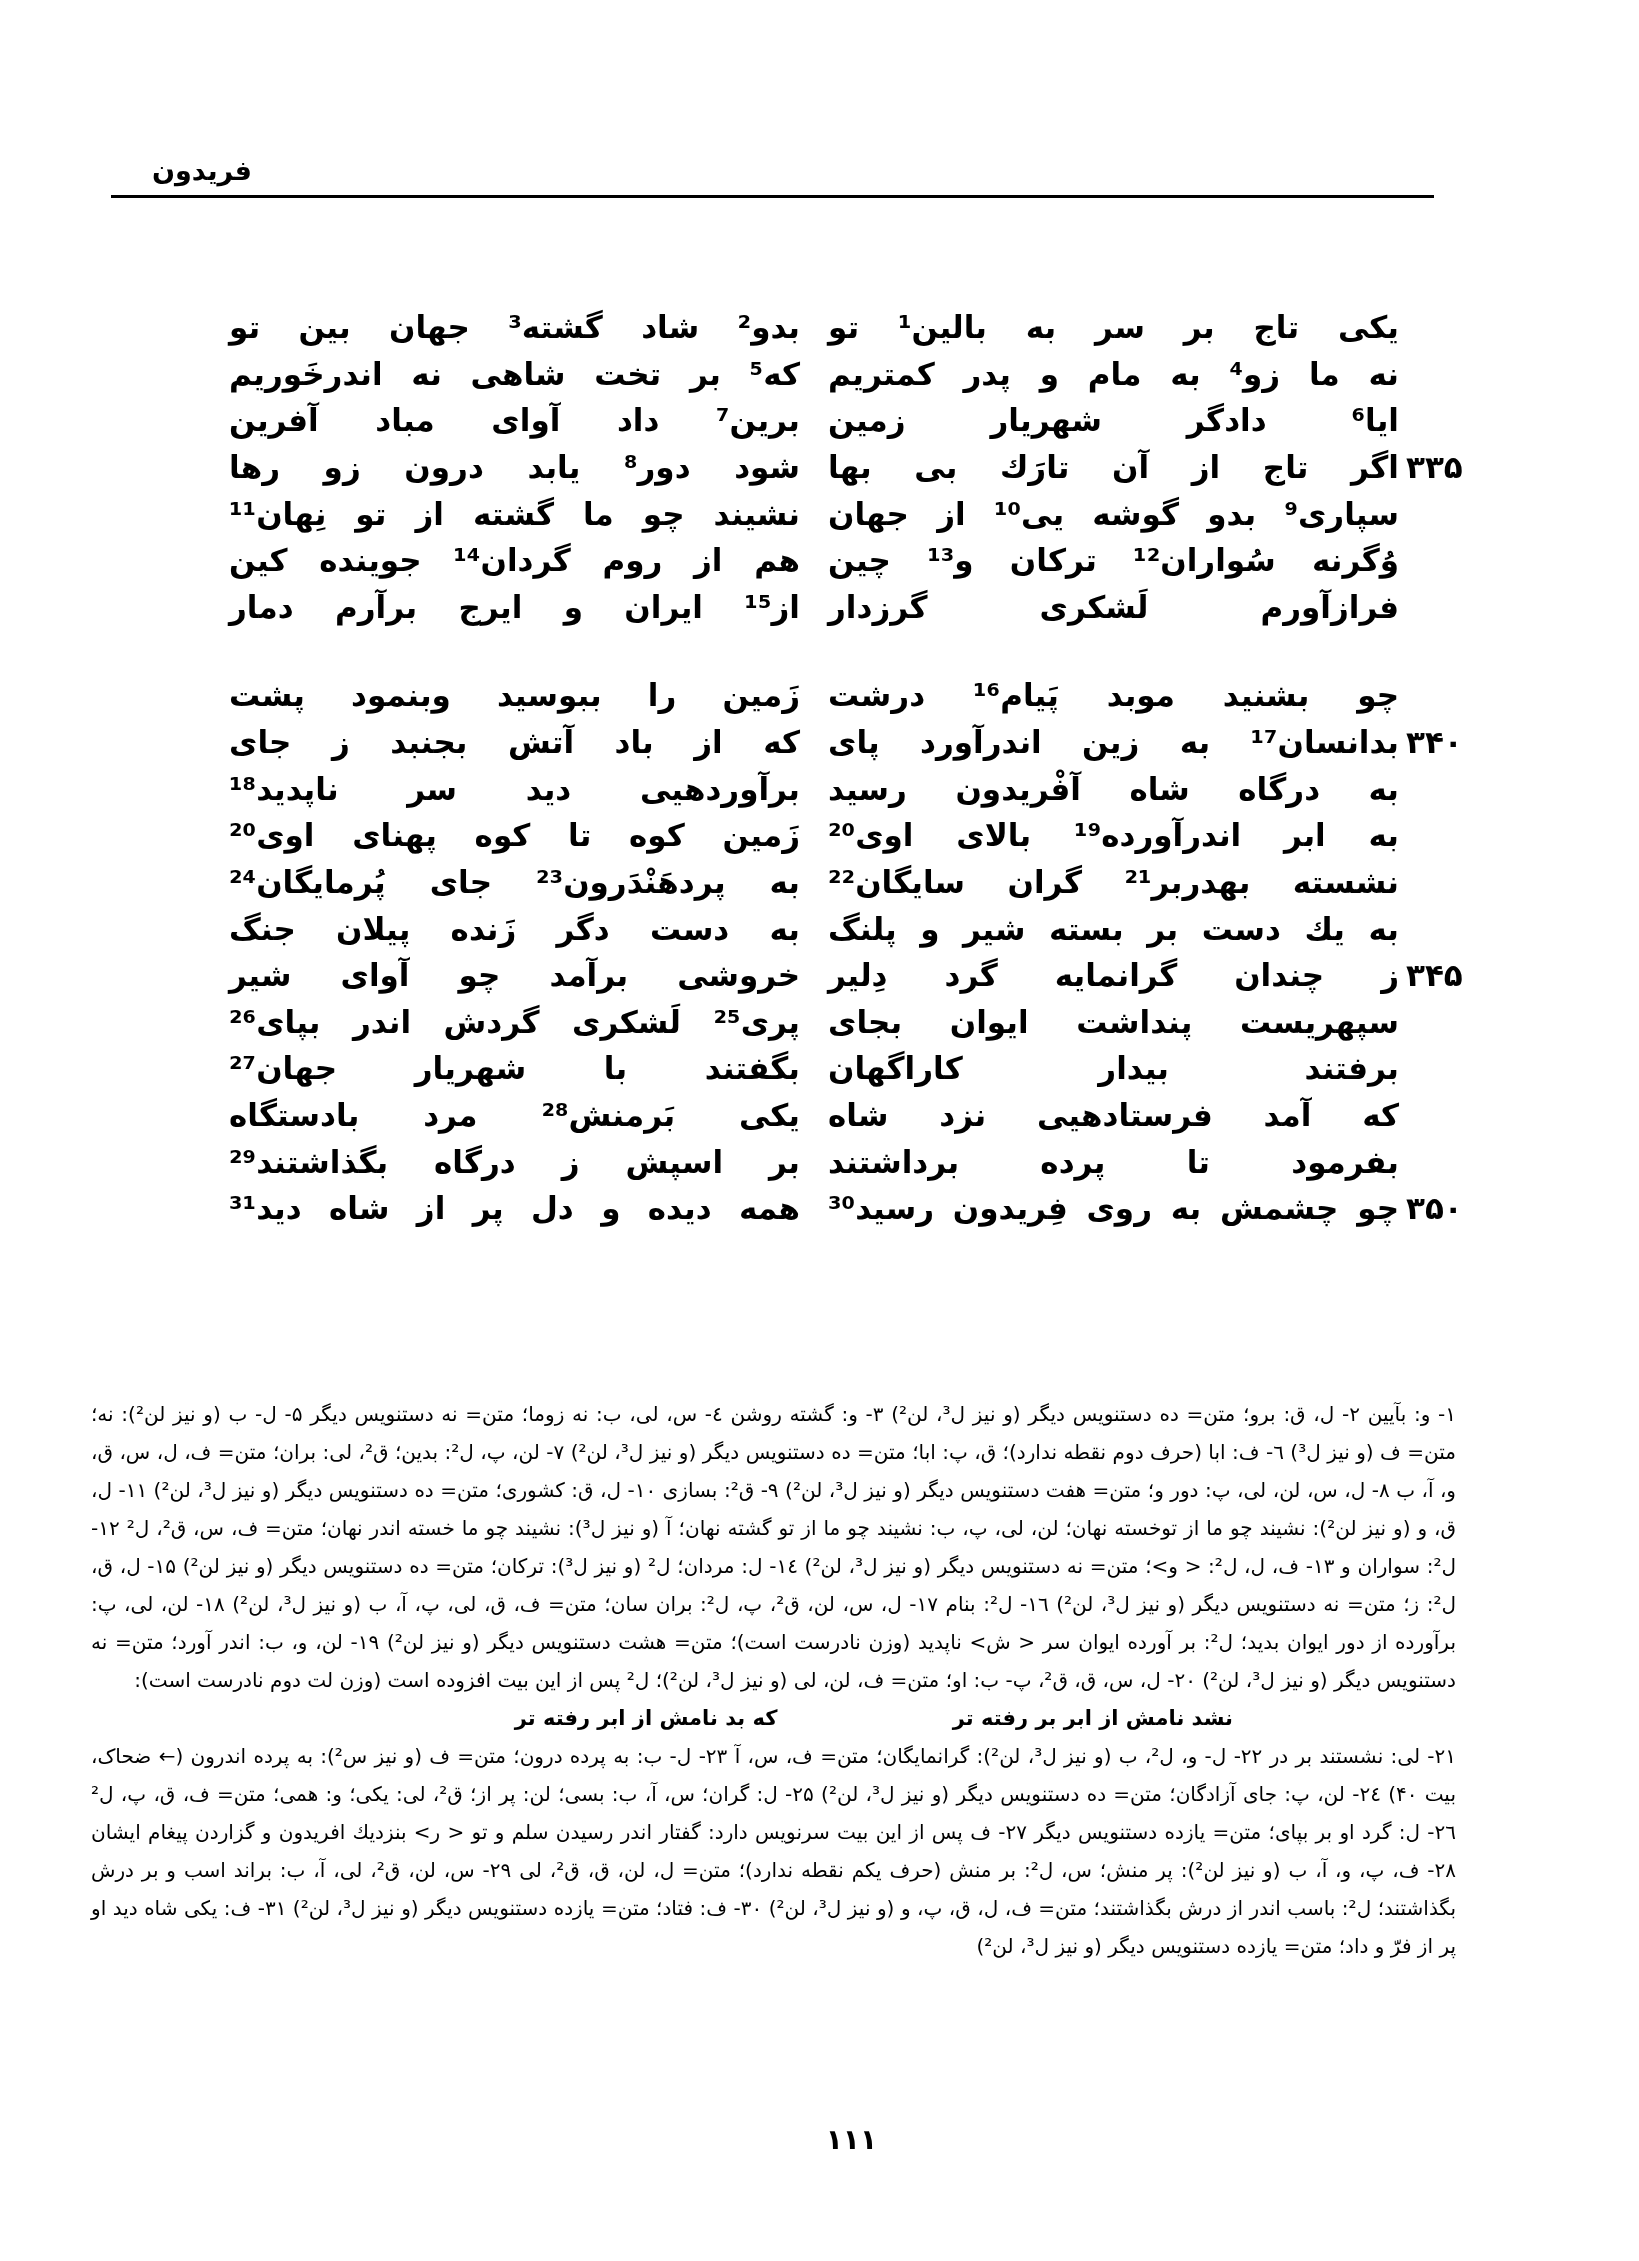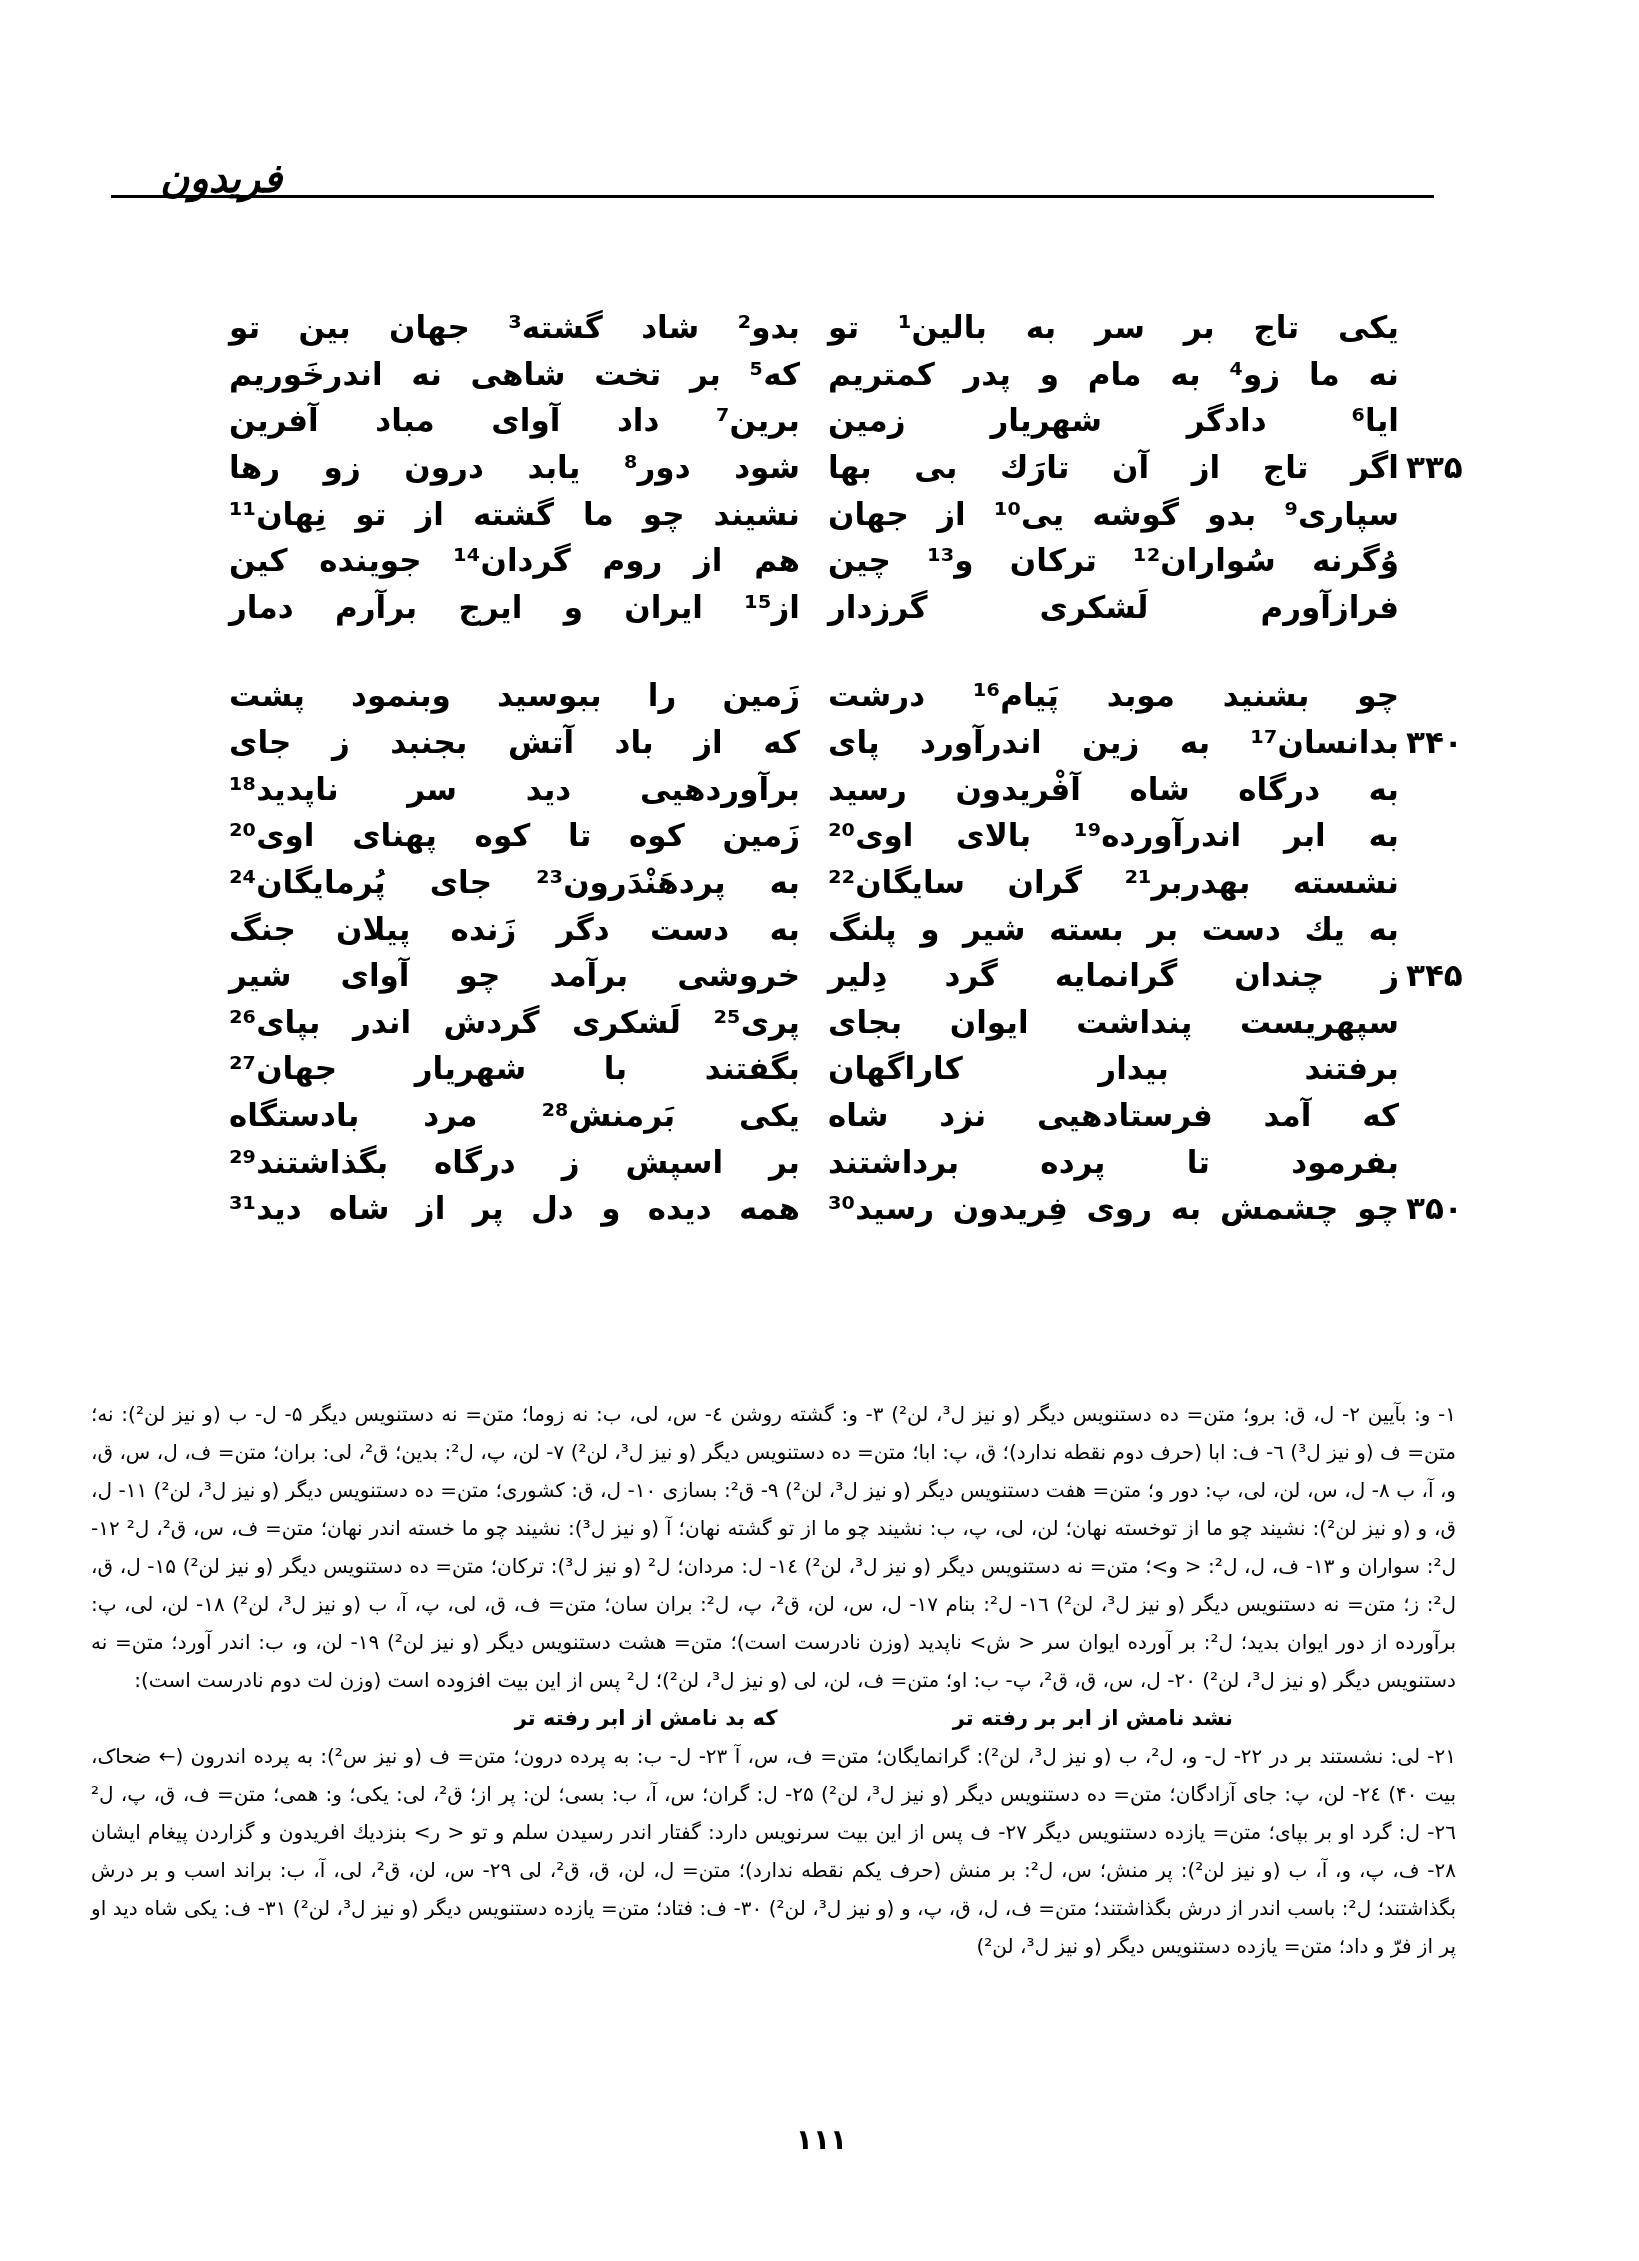--- a/index.html
+++ b/index.html
@@ -1,22 +1,22 @@
 <!DOCTYPE html>
 <html style="font-size:11px"><head>
 <meta charset="utf-8">
 <style>
   html, body { margin: 0; padding: 0; background: #ffffff; }
   body {
     width: 1640px; height: 2261px; position: relative; overflow: hidden;
     font-family: "DejaVu Sans", sans-serif; color: #000;
   }
   .page-title {
-    position: absolute; left: 160px; top: 155px;
-    font-size: 40px; font-weight: bold; direction: rtl; font-style: italic;
+    position: absolute; left: 152px; top: 155px;
+    font-size: 27px; font-weight: bold; direction: rtl;
   }
   .header-rule {
     position: absolute; left: 111px; top: 195px; width: 1323px; height: 2.8px; background: #000;
   }
   .poem {
     position: absolute; top: 306px; left: 0; width: 1640px; height: 1044px;
   }
   .couplet {
     position: absolute; height: 70px; width: 100%;
   }
@@ -34,21 +34,21 @@
     position: absolute; left: 91px; top: 1375px; width: 1365px;
     direction: rtl; text-align: justify; font-size: 20px; line-height: 38px; margin-top: 20px;
   }
   .footnotes p { margin: 0; }
   .fn-extra {
     text-align: right; font-size: 21px; font-weight: bold; letter-spacing: 4.2px;
     padding: 0 139px; white-space: nowrap;
   }
   .fn-extra span { margin: 0 84px; }
   .page-number {
-    position: absolute; left: 766px; top: 2123px; width: 111px; text-align: center;
+    position: absolute; left: 766px; top: 2123px; width: 111px; text-align: right;
     font-size: 28px; font-weight: bold; direction: rtl;
   }
 </style>
 </head>
 <body>
 
 <div class="page-title">فریدون</div>
 <div class="header-rule"></div>
 
 <div class="poem" id="poem">

